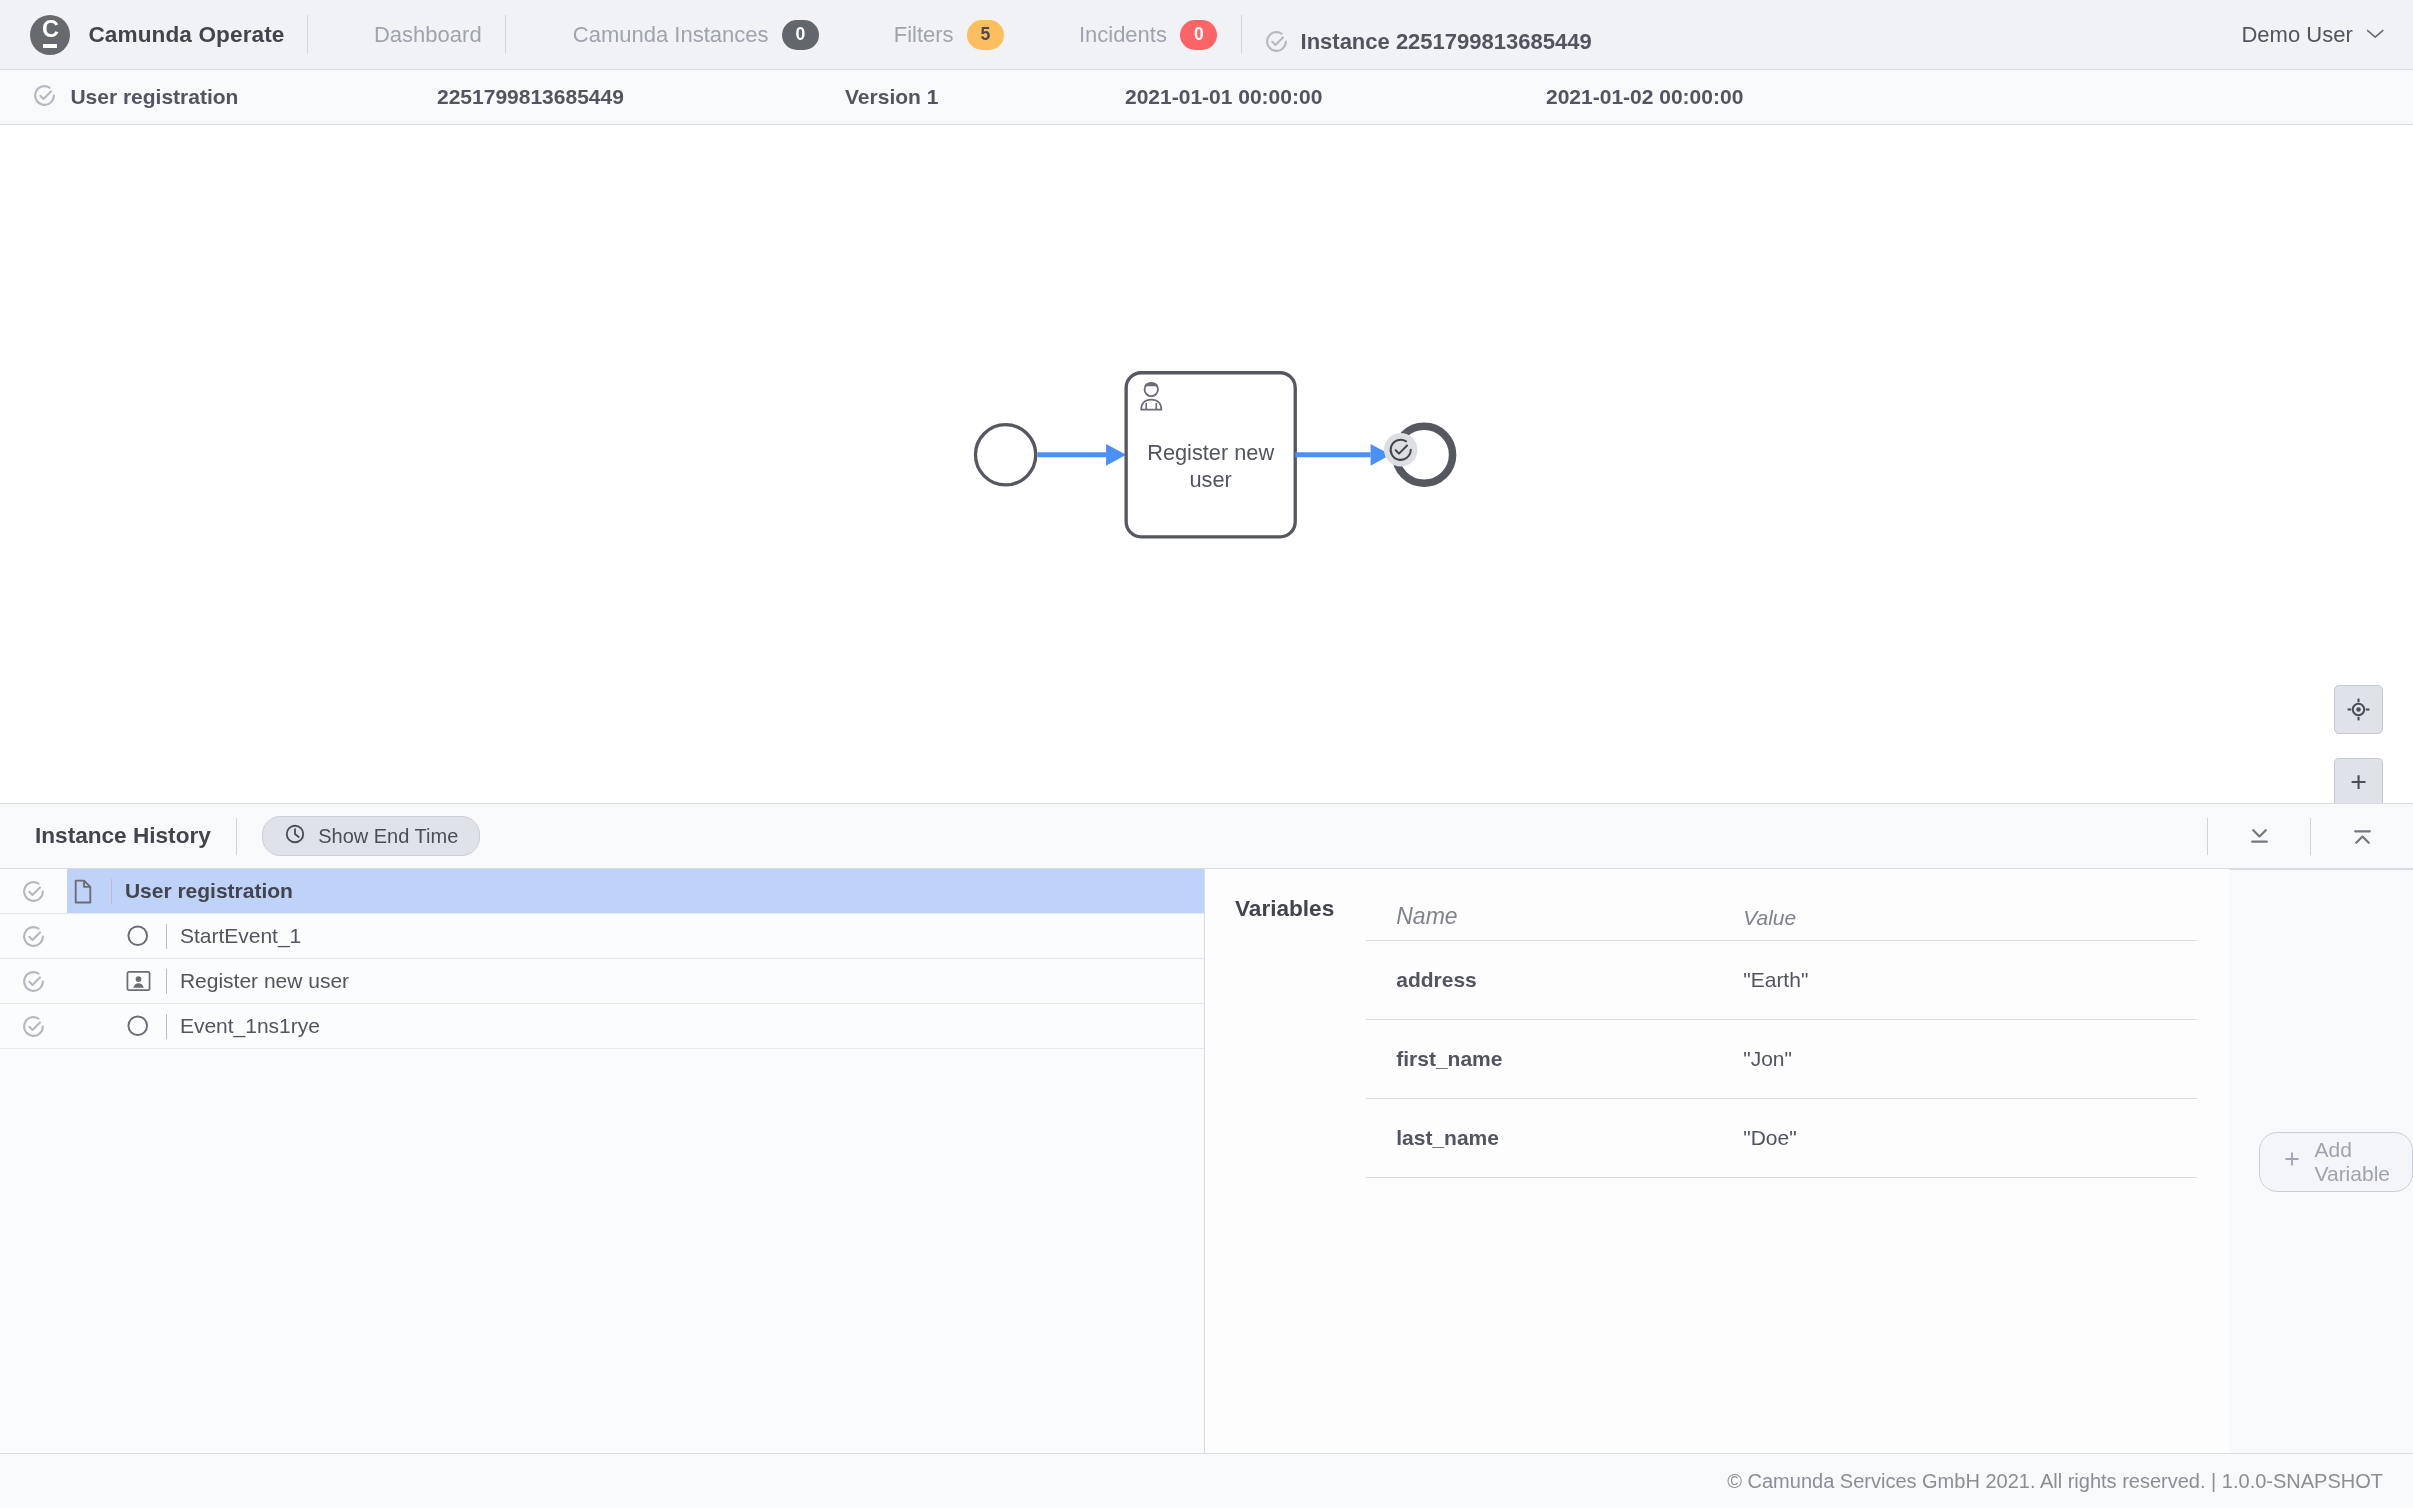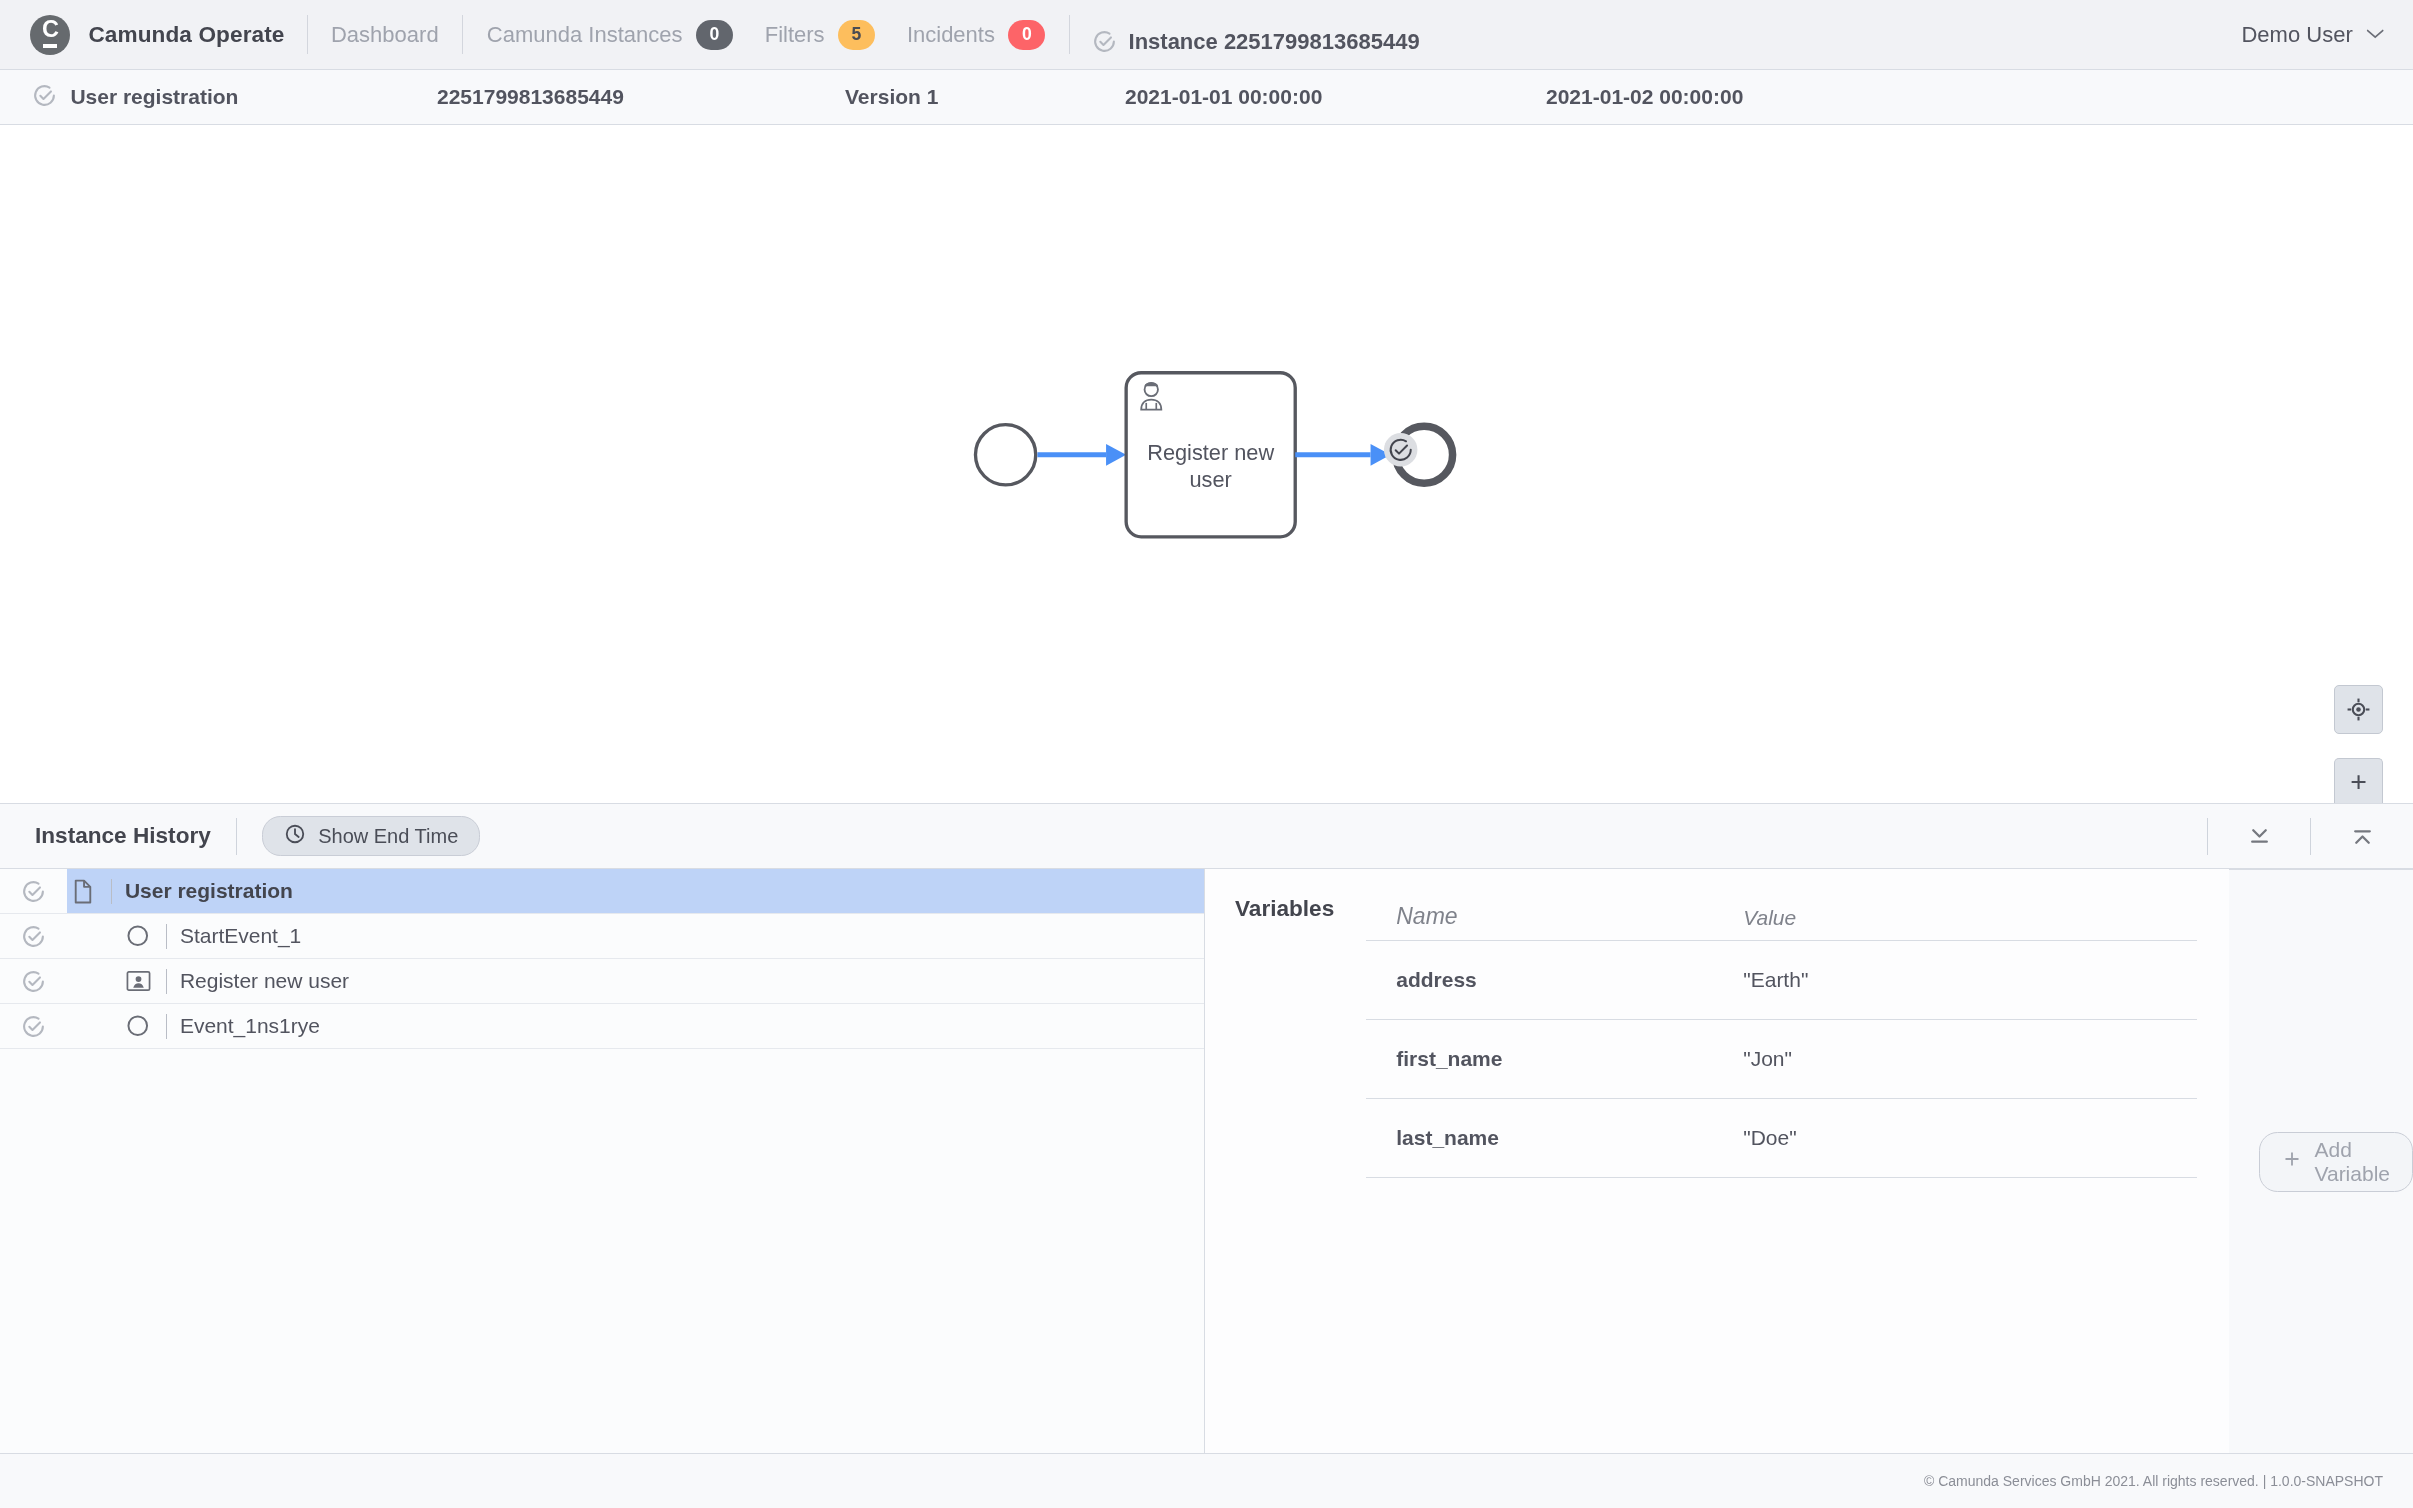--- a/index.html
+++ b/index.html
@@ -42,21 +42,21 @@
   .brand-name {
     font-size: 22.6px; font-weight: 700; color: #43454e;
     letter-spacing: 0.1px;
   }
   .nav-sep {
     width: 0.8px; height: 39px; background: #d3d6dd;
     margin: 0 22px;
   }
   .nav-item {
     display: flex; align-items: center; gap: 13.4px;
-    cursor: pointer; padding: 3.4px 1.7px;
+    cursor: pointer; padding: 3.4px 1.7px; margin-left: 43px;
   }
   .nav-label { font-size: 22px; color: #9fa3ad; font-weight: 400; }
   .badge {
     min-width: 37px; height: 30px; border-radius: 15px;
     display: flex; align-items: center; justify-content: center;
     font-size: 17.6px; font-weight: 700; padding: 0 11px;
   }
   .badge.gray { background: #62666d; color: #fff; }
   .badge.orange { background: #fdbe5d; color: #4b4c53; }
   .badge.red { background: #fd6468; color: #fff; }
@@ -195,21 +195,21 @@
     font-size: 21px; color: #9fa3ad; cursor: pointer;
   }
 
   
   .pagefooter {
     flex: 0 0 55px; background: #f8f9fb;
     border-top: 0.8px solid #d8dce3;
     display: flex; align-items: center; justify-content: flex-end;
     padding-right: 30px;
   }
-  .footer-text { font-size: 14px; color: #8b8e97; }
+  .footer-text { font-size: 20px; color: #8b8e97; }
 </style>
 </head>
 <body>
 
 <div id="app">
 
   <div class="topnav">
     <div class="brand">
       <div class="logo-circle">
         <span class="c-glyph">C</span>

